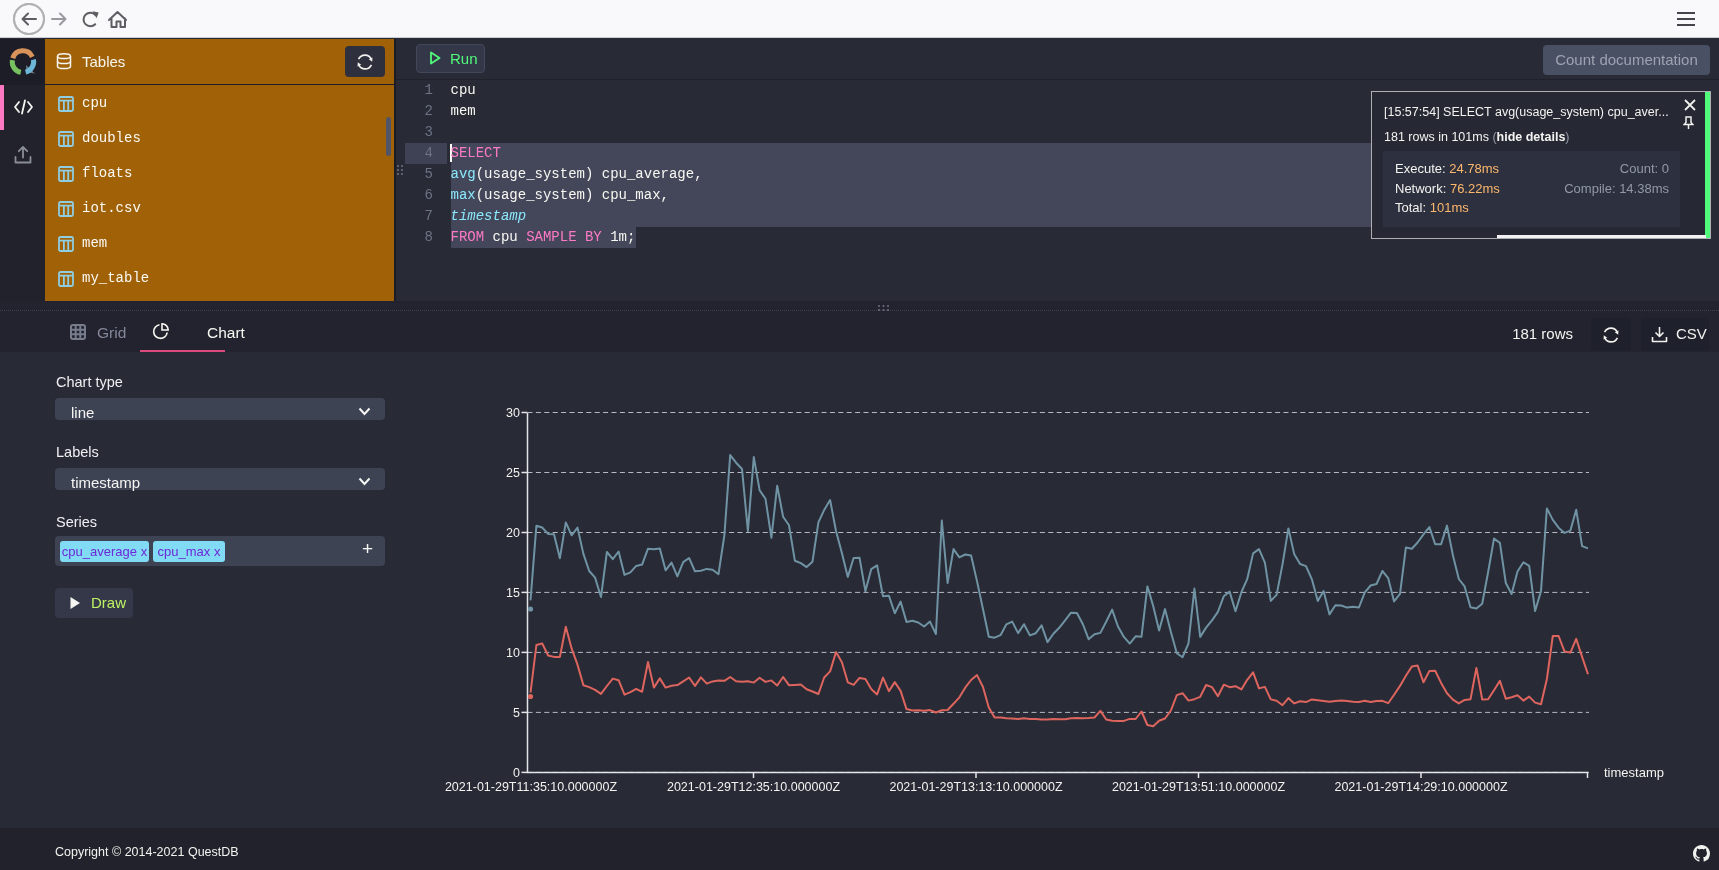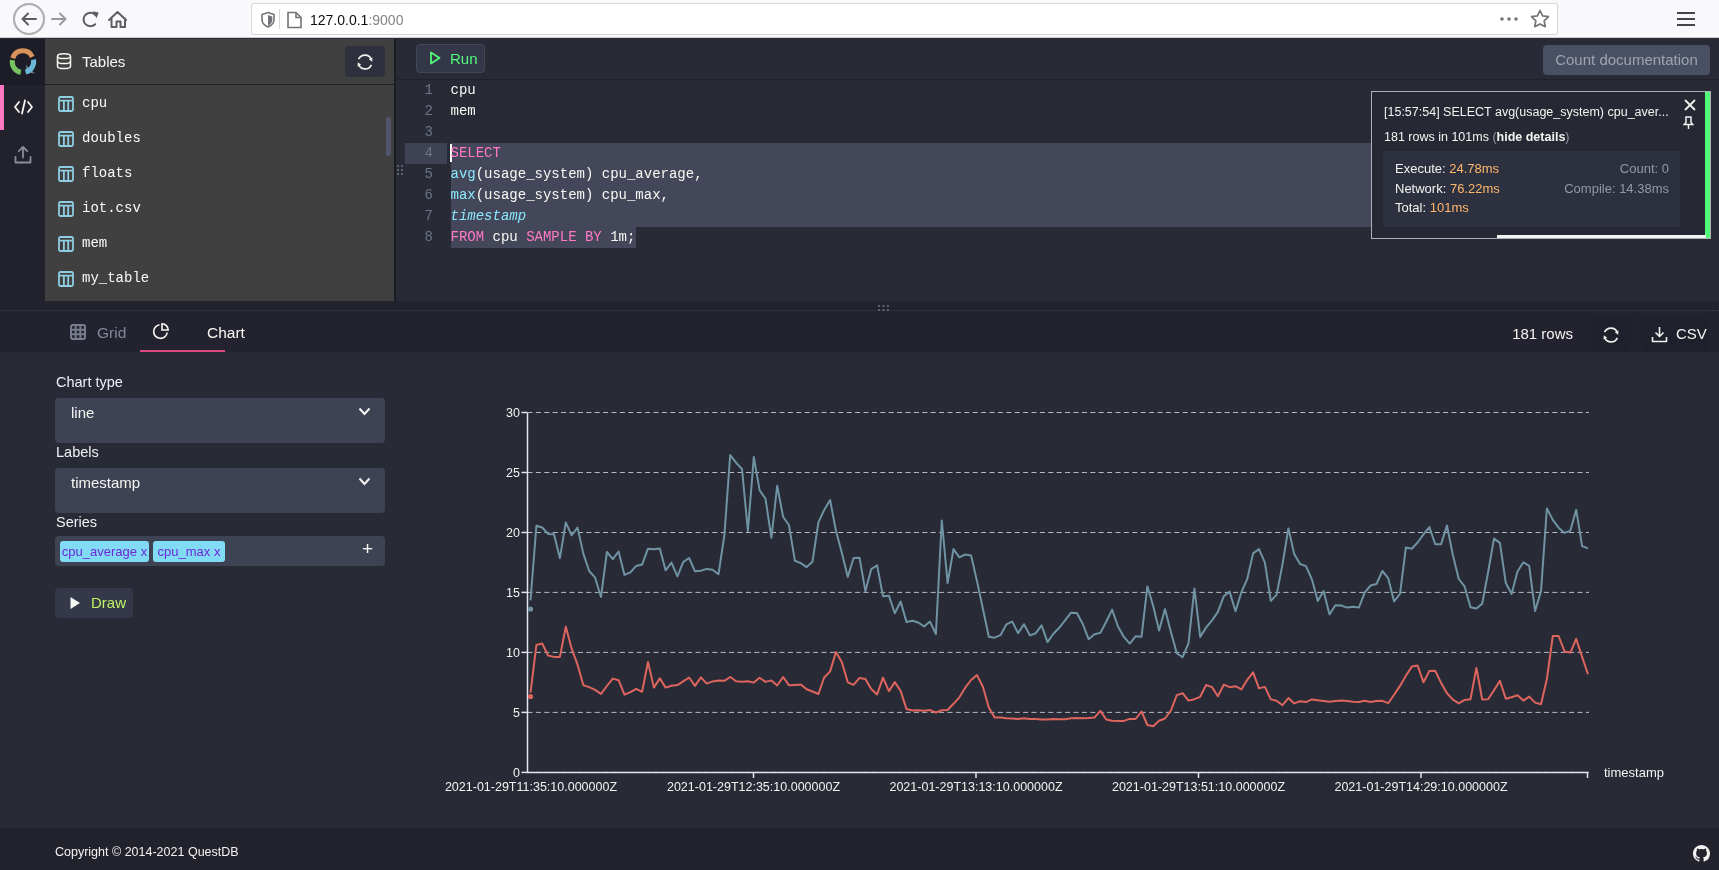--- a/index.html
+++ b/index.html
@@ -24,21 +24,21 @@
 
 #sidebar { position:absolute; left:0; top:0; width:45px; height:789px; background:#21222c; }
 #logo { position:absolute; left:0; top:0; width:45px; height:46px; background:#1c1d26; }
 #navcode { position:absolute; left:0; top:46px; width:45px; height:45px; }
 #navcode .bar { position:absolute; left:0; top:0; width:4px; height:45px; background:#fc79c2; }
 #navupload { position:absolute; left:0; top:97px; width:45px; height:45px; }
 
 #divider-v { position:absolute; left:394px; top:0; width:2px; height:262px; background:#1b1c24; }
 
 
-#tables { position:absolute; left:45px; top:0; width:349px; height:262px; background:#404040; }
+#tables { position:absolute; left:45px; top:0; width:349px; height:262px; background:#a16207; }
 #tables-head { position:absolute; left:0; top:0; width:349px; height:46px; border-bottom:1px solid #1e1f29; }
 #tables-head .title { position:absolute; left:37px; top:14px; font-size:15px; color:#f5f5f2; }
 #refreshbtn { position:absolute; left:300px; top:7px; width:40px; height:31px;
   background:#2e303d; border-radius:4px; }
 .titem { position:absolute; left:0; width:349px; height:35px; }
 .titem .nm { position:absolute; left:37px; top:8px; font-family:"Liberation Mono",monospace;
   font-size:14px; color:#fafaf7; }
 #tscroll { position:absolute; left:341px; top:78px; width:5px; height:39px;
   background:#50556a; border-radius:3px; }
 
@@ -93,21 +93,21 @@
 #btn-refresh2 { position:absolute; left:1591px; top:279px; width:40px; height:33px;
   background:#1e202b; border-radius:4px; }
 #btn-csv { position:absolute; left:1641px; top:279px; width:68px; height:33px;
   background:#1e202b; border-radius:4px; }
 #btn-csv .txt { position:absolute; left:35px; top:7px; font-size:15px; color:#f3f3f0; }
 
 #results { position:absolute; left:0; top:313px; width:1719px; height:476px; background:#282a36; }
 
 
 .ctl-label { position:absolute; left:56px; font-size:14.5px; color:#f0f0f3; }
-.select { position:absolute; left:55px; width:330px; height:45px; background:#3e4354;
+.select { position:absolute; left:55px; width:330px; height:22px; background:#3e4354;
   border-radius:4px; }
 .select .val { position:absolute; left:16px; top:6px; font-size:15px; color:#f5f5f2; }
 .select .chev { position:absolute; right:14px; top:9px; }
 #seriesbox { position:absolute; left:55px; top:184px; width:330px; height:30px;
   background:#3e4354; border-radius:4px; }
 .chip { position:absolute; top:4.5px; height:21px; background:#82dbf5; border-radius:3px;
   font-size:13px; color:#6d28d9; line-height:21px; text-align:center; }
 #plus { position:absolute; right:12px; top:2px; font-size:19px; color:#f5f5f2; }
 #drawbtn { position:absolute; left:55px; top:236px; width:78px; height:30px;
   background:#343848; border-radius:4px; }
@@ -127,40 +127,20 @@
     <circle cx="29" cy="19" r="15" fill="none" stroke="#b8b8ba" stroke-width="2"></circle>
     <g stroke="#5e5e62" stroke-width="2" fill="none" stroke-linecap="round" stroke-linejoin="round">
       <path d="M36 19 H23 M28 13.5 L22.5 19 L28 24.5"></path>
       <path d="M52 19 H65 M60 13.5 L65.5 19 L60 24.5" stroke="#9a9a9e"></path>
       <path d="M95.2 24.2 A6.8 6.8 0 1 1 95.5 15"></path>
       <path d="M109 20 l8.5 -8 l8.5 8 M111.5 18.5 V27 h5 v-5.5 h4 V27 h4.5 v-8.5"></path>
     </g>
     <path d="M92.5 11.2 l6.2 1.2 -2.2 5.9 z" fill="#5e5e62"></path>
   </svg>
   <div id="backbtn"></div>
-  <div id="urlbar">
-    <svg class="abs" style="left:8px;top:7px" width="36" height="17" viewBox="0 0 36 17">
-      <path d="M8 1.5 l6 2 v5 c0 4 -3.5 6.5 -6 7.5 c-2.5 -1 -6 -3.5 -6 -7.5 v-5 z" fill="none" stroke="#737379" stroke-width="1.6"></path>
-      <path d="M8 4 v9.5 M8 4 l4.3 1.5 v4 c0 2.5 -2.5 4.5 -4.3 5.5" fill="#737379" stroke="none"></path>
-    </svg>
-    <div id="urlsep"></div>
-    <svg class="abs" style="left:33px;top:7px" width="20" height="18" viewBox="0 0 20 18">
-      <path d="M3 1.5 h8 l5 5 v10 h-13 z" fill="none" stroke="#737379" stroke-width="1.6"></path>
-      <path d="M11 1.5 v5 h5" fill="none" stroke="#737379" stroke-width="1.6"></path>
-    </svg>
-    <div id="urltext" style="left:58px">127.0.0.1<span>:9000</span></div>
-    <svg class="abs" style="left:1246px;top:11px" width="22" height="8" viewBox="0 0 22 8">
-      <circle cx="4" cy="4" r="1.8" fill="#737379"></circle>
-        <circle cx="11" cy="4" r="1.8" fill="#737379"></circle>
-        <circle cx="18" cy="4" r="1.8" fill="#737379"></circle>
-    </svg>
-    <svg class="abs" style="left:1278px;top:5px" width="20" height="20" viewBox="0 0 20 20">
-      <path d="M10 1.5 l2.6 5.4 5.9 0.8 -4.3 4.1 1 5.9 -5.2 -2.8 -5.2 2.8 1 -5.9 -4.3 -4.1 5.9 -0.8 z" fill="none" stroke="#737379" stroke-width="1.7" stroke-linejoin="round"></path>
-    </svg>
-  </div>
   <svg class="abs" style="left:1676px;top:11px" width="20" height="16" viewBox="0 0 20 16">
     <g stroke="#44444a" stroke-width="2">
         <path d="M1 2 h18 M1 8 h18 M1 14 h18"></path>
       </g>
   </svg>
 </div>
 
 <div id="app">
 
   <div id="sidebar">

